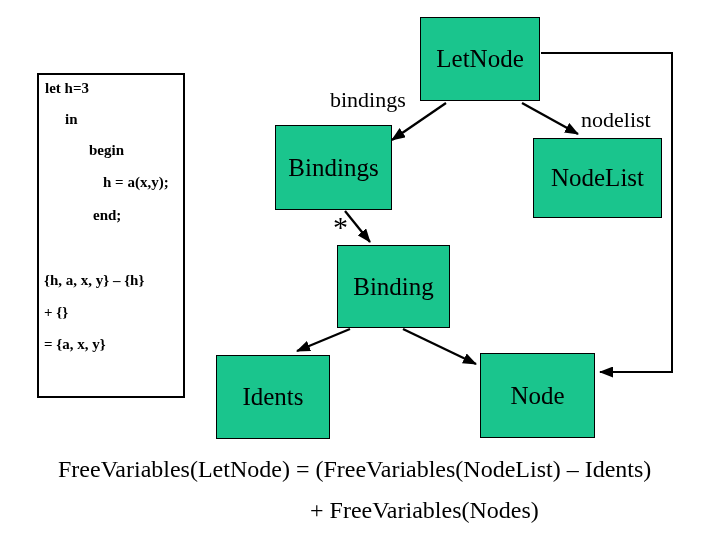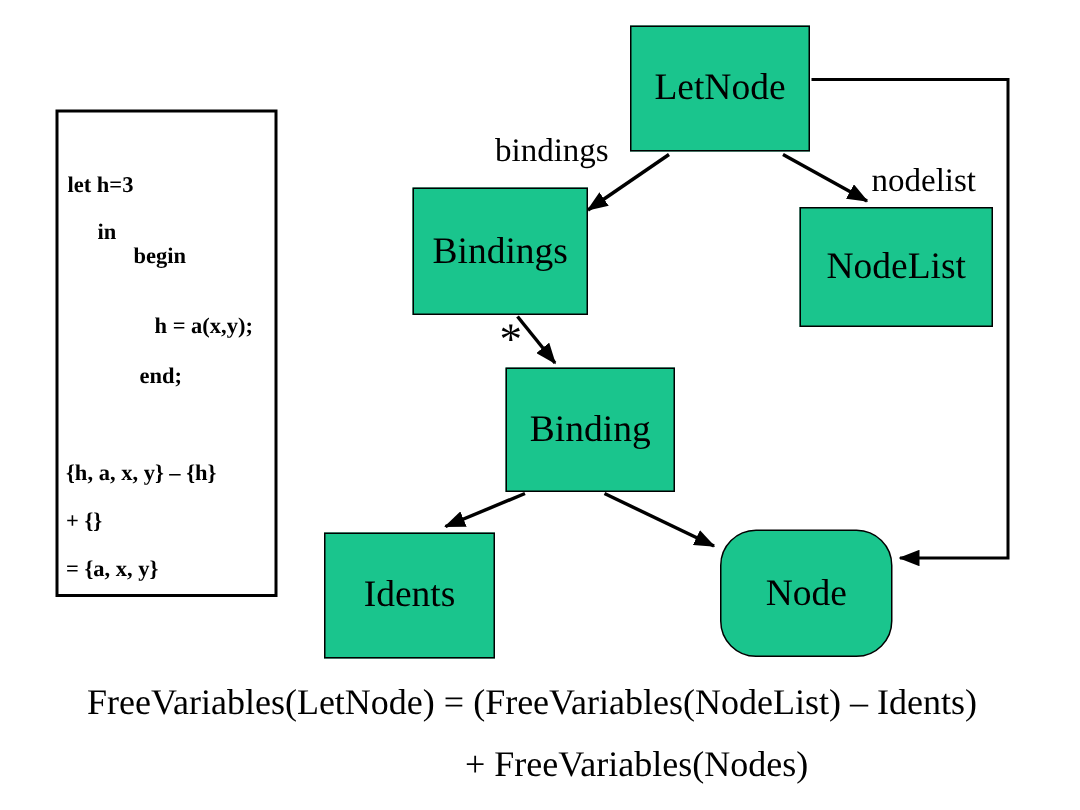--- a/index.html
+++ b/index.html
@@ -15,35 +15,35 @@
   .gnode {
     position:absolute; display:flex; align-items:center; justify-content:center;
     background:var(--color-node-fill,#1AC58D); border:1px solid var(--color-node-border,#000);
     font-size:25px; box-sizing:border-box;
   }
   .n-letnode  { left:420px; top:17px;  width:120px; height:84px; }
   .n-bindings { left:275px; top:125px; width:117px; height:85px; }
   .n-nodelist { left:533px; top:138px; width:129px; height:80px; }
   .n-binding  { left:337px; top:245px; width:113px; height:83px; }
   .n-ident    { left:216px; top:355px; width:114px; height:84px; }
-  .n-node     { left:480px; top:353px; width:115px; height:85px;border-radius:24px; }
+  .n-node     { left:480px; top:353px; width:115px; height:85px; }
 
   .edge-label { position:absolute; font-size:22px; white-space:nowrap; }
   .el-bindings { left:330px; top:87px; }
   .el-nodelist { left:581px; top:107px; }
   .el-mult { left:333px; top:210px; font-size:30px; }
 
   .code-box {
     position:absolute; left:37px; top:73px; width:148px; height:325px;
     background:#fff; border:2px solid #000; box-sizing:border-box;
   }
-  .cl { position:absolute; font-size:15px; font-weight:bold; white-space:nowrap;margin-top:36px; }
+  .cl { position:absolute; font-size:15px; font-weight:bold; white-space:nowrap; }
   .cl-1 { left:6px;  top:5px; }
   .cl-2 { left:26px; top:36px; }
-  .cl-3 { left:50px; top:52px; }
+  .cl-3 { left:50px; top:67px; }
   .cl-4 { left:64px; top:99px; }
   .cl-5 { left:54px; top:132px; }
   .cl-6 { left:5px;  top:197px; }
   .cl-7 { left:5px;  top:229px; }
   .cl-8 { left:5px;  top:261px; }
 
   .equation { position:absolute; font-size:24px; white-space:nowrap; }
   .eq-1 { left:58px;  top:456px; }
   .eq-2 { left:310px; top:497px; }
 </style>

